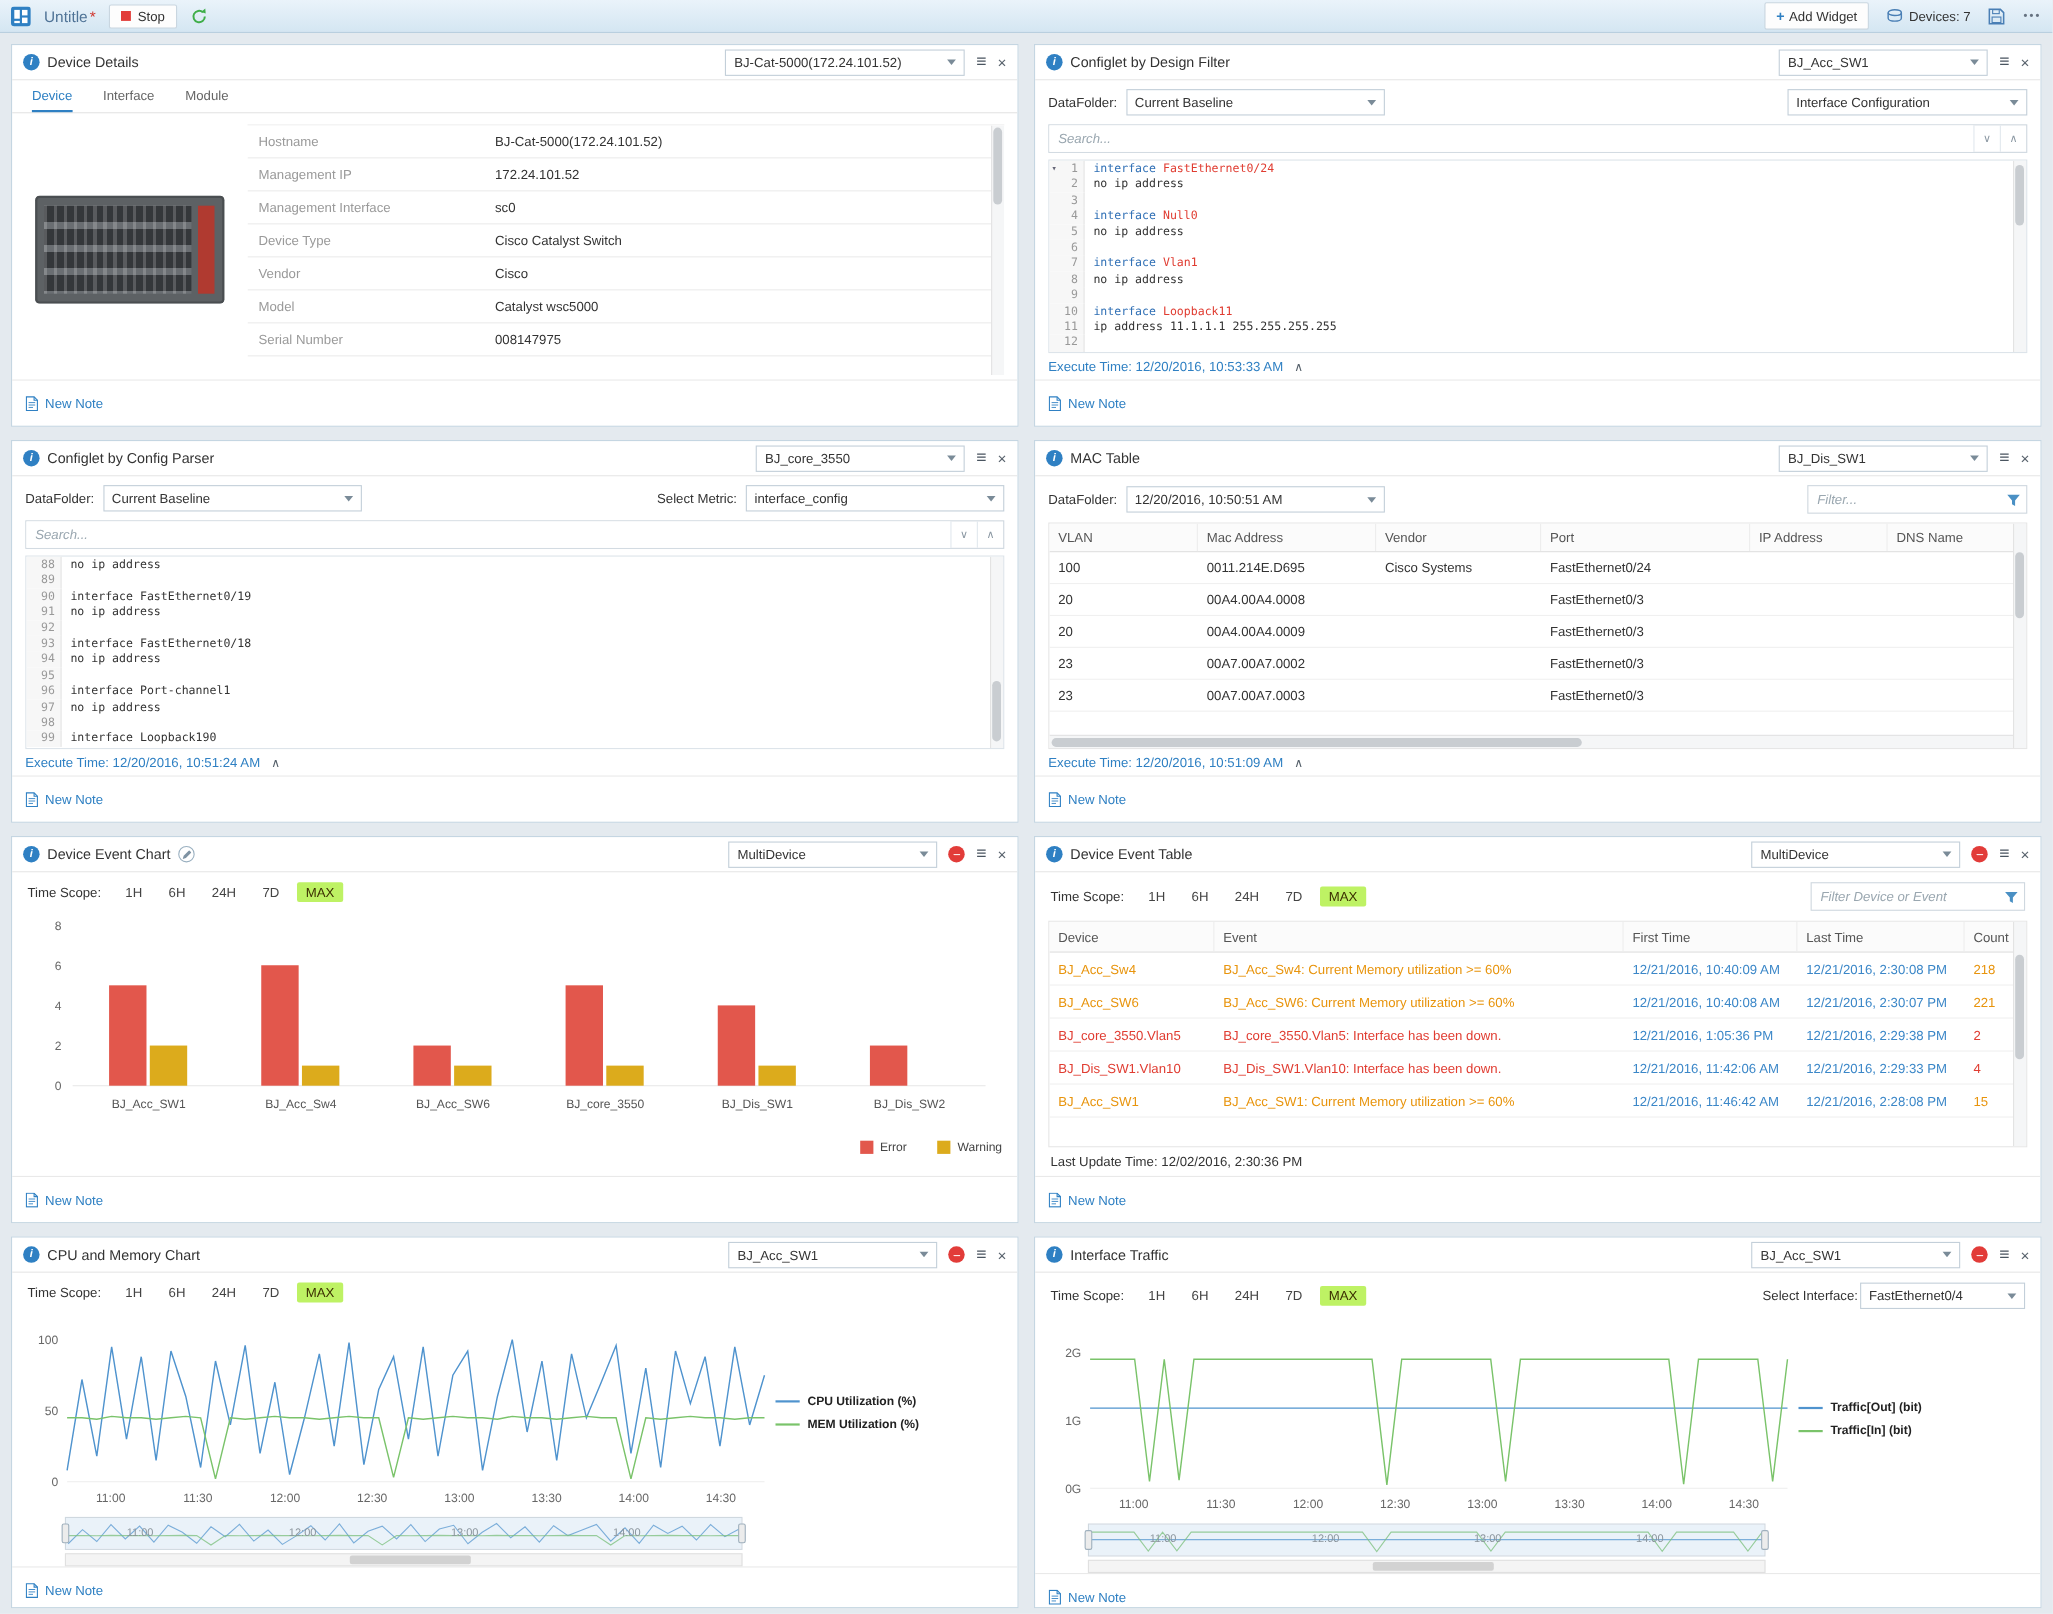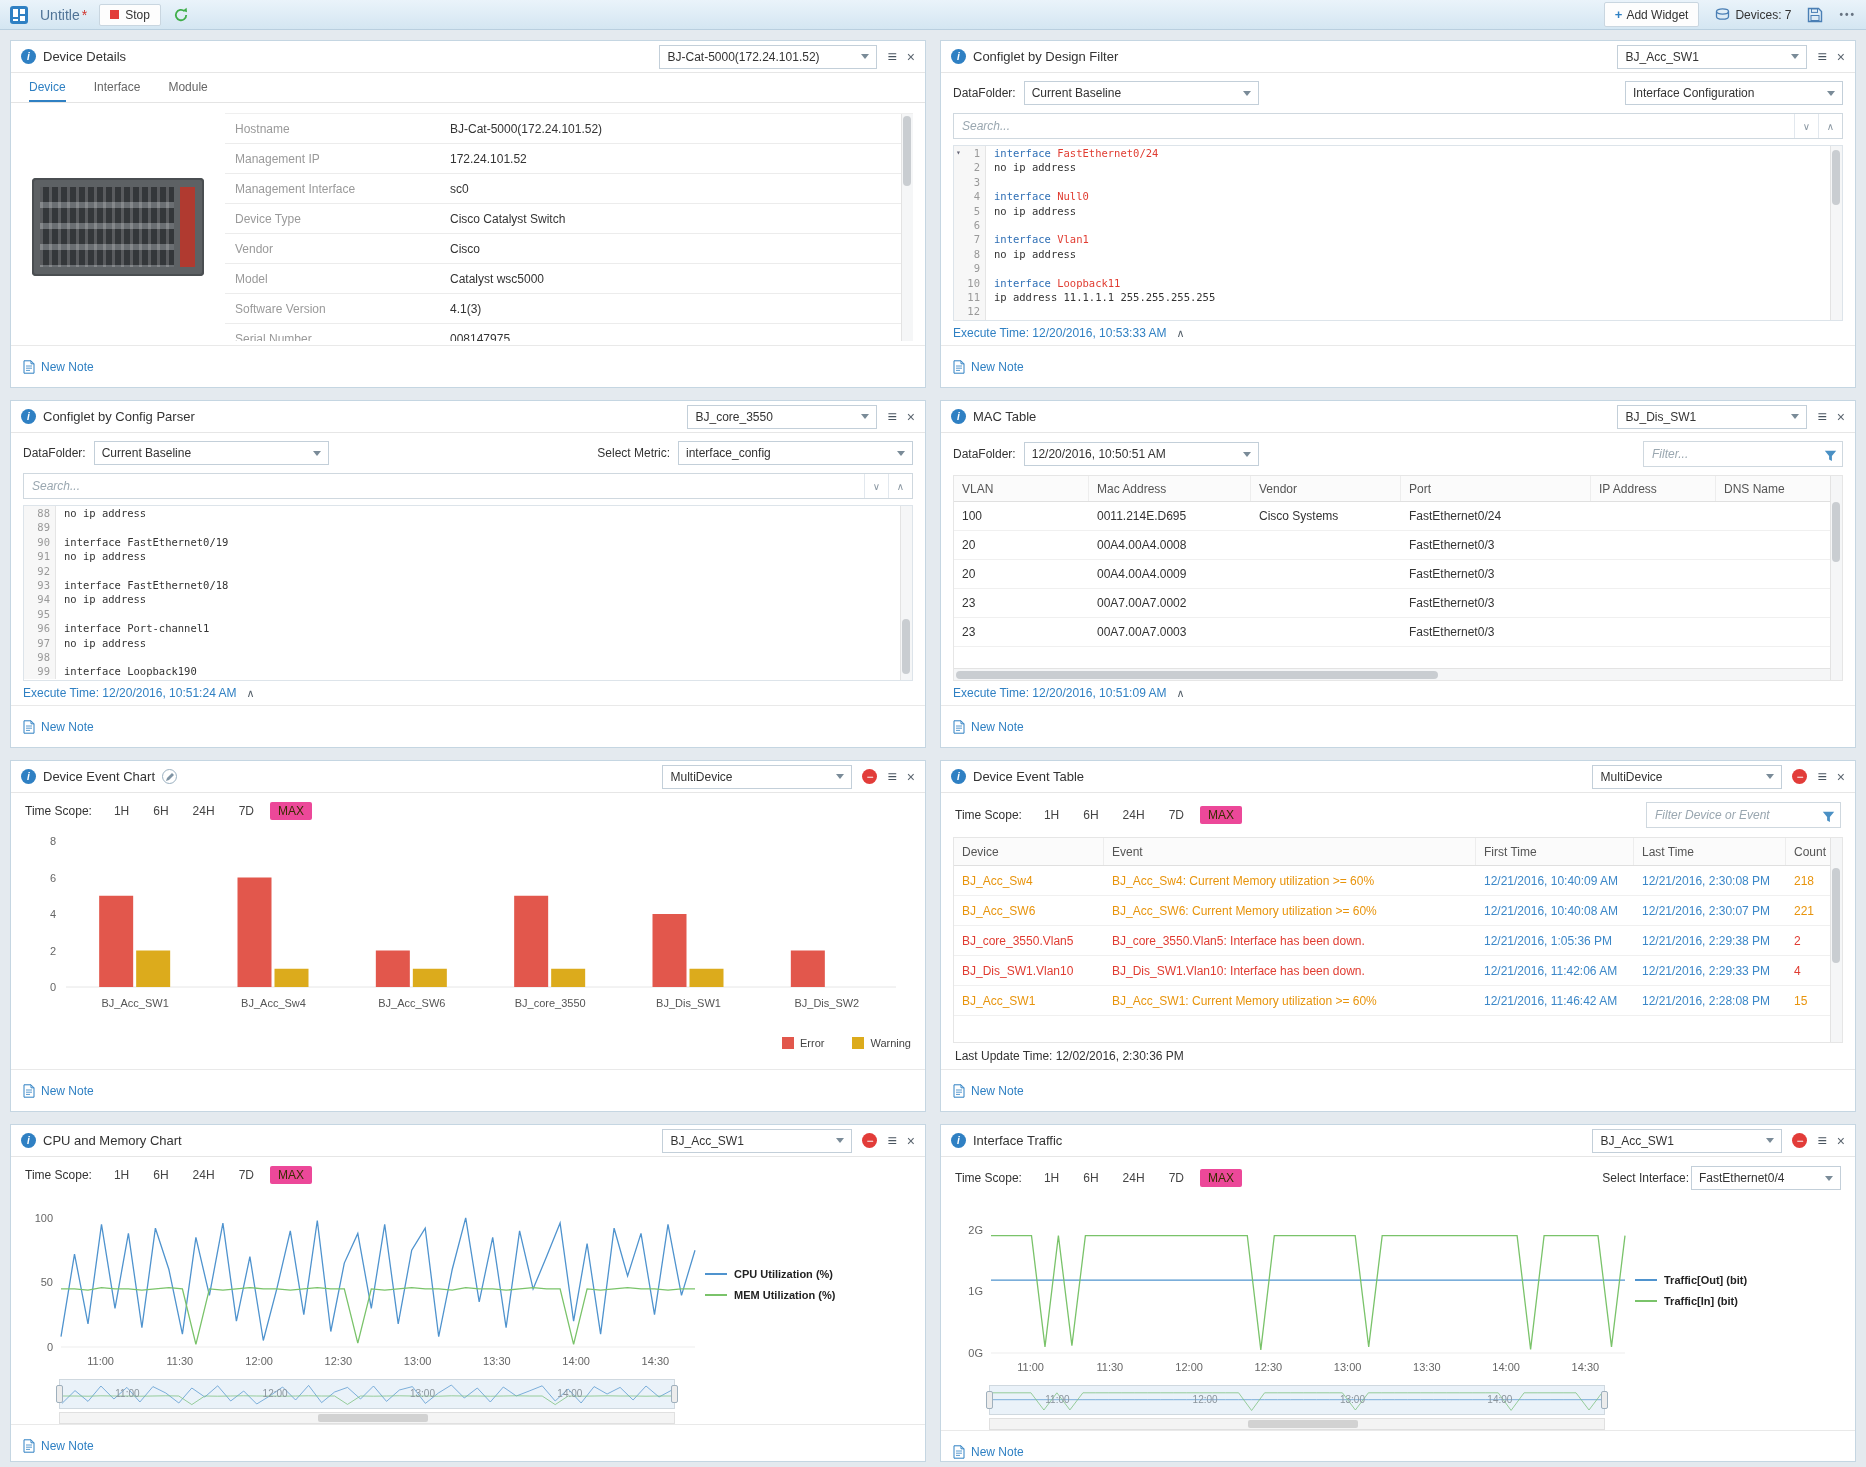--- a/index.html
+++ b/index.html
@@ -78,21 +78,21 @@
 .mrow{display:flex;height:29px;border-bottom:1px solid #f0f0f0;cursor:pointer}
 .mc{font-size:12px;color:#333;padding:0 8px;display:flex;align-items:center;overflow:hidden;white-space:nowrap}
 .c0{width:135px}.c1{width:162px}.c2{width:150px}.c3{width:190px}.c4{width:125px}.c5{flex:1}
 .e0{width:150px}.e1{flex:1}.e2{width:158px}.e3{width:152px}.e4{width:56px}
 .sev-error{color:#e03c31}.sev-warning{color:#e8940c}.t-blue{color:#3b87c8}
 .lastupd{font-size:12px;color:#333;padding:6px 14px;flex:none}
 
 .tsrow{display:flex;align-items:center;padding:9px 14px;gap:2px;flex:none}
 .tsl{font-size:12px;color:#333;margin-right:12px}
 .tsb{font-size:12px;color:#444;padding:2px 8px;border-radius:2px;margin-right:8px;cursor:pointer}
-.tsb.active{background:#ec4899;color:#3a2d00}
+.tsb.active{background:#bef264;color:#3a2d00}
 
 .tick{font-size:11px;fill:#666}
 .cat{font-size:11px;fill:#555}
 .blegend{display:flex;justify-content:flex-end;padding:2px 0;flex:none}
 .lg-it{display:flex;align-items:center;gap:6px;margin:0 14px}
 .lg-sq{width:12px;height:12px;display:inline-block}
 .lg-tx{font-size:11px;color:#444}
 .lc-row{display:flex;align-items:center;padding:0 4px;flex:none}
 .lc-legend{width:186px;display:flex;flex-direction:column;gap:9px}
 .ll-it{display:flex;align-items:center;gap:7px}
@@ -199,24 +199,20 @@
             </div>
             <div class="dd-row">
               <span class="dd-label">Vendor</span>
               <span class="dd-value">Cisco</span>
             </div>
             <div class="dd-row">
               <span class="dd-label">Model</span>
               <span class="dd-value">Catalyst wsc5000</span>
             </div>
             <div class="dd-row">
-              <span class="dd-label">Software Version</span>
-              <span class="dd-value">4.1(3)</span>
-            </div>
-            <div class="dd-row">
               <span class="dd-label">Serial Number</span>
               <span class="dd-value">008147975</span>
             </div>
           </div>
         <div class="vscroll">
             <div class="vthumb" style="top:2px;height:70px"></div>
           </div>
       </div>
     </div>
     <div class="wf">

